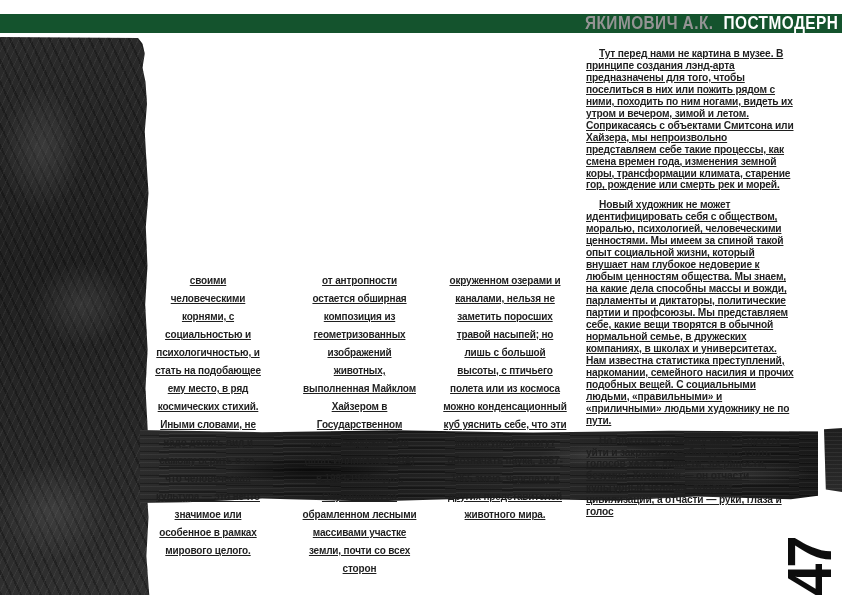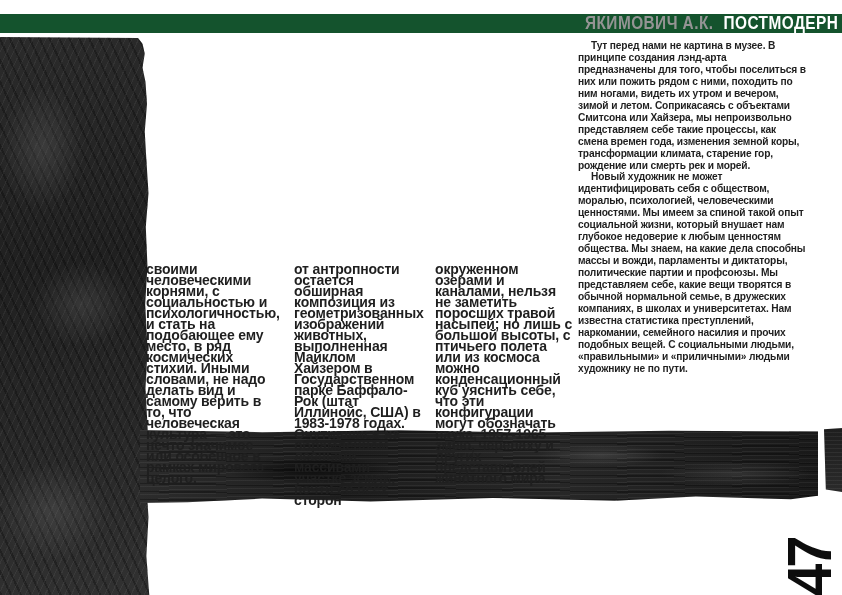--- a/index.html
+++ b/index.html
@@ -80,22 +80,22 @@
   }
 
   
   .txtcol {
     position: absolute;
     color: #1f1f1f;
     font-weight: 700;
     letter-spacing: -0.15px;
     text-align: left;
   }
-  .txtcol p { margin: 0; }
-  .midcol { top: 264px; font-size: 14px; line-height: 11px; }
+  .txtcol p { margin: 8px; text-decoration: underline; }
+  .midcol { top: 264px; font-size: 10px; line-height: 18px; text-align: center; }
   .col1 { left: 146px; width: 124px; }
   .col2 { left: 294px; width: 131px; }
   .col3 { left: 435px; width: 140px; }
   .col1 p.indent { text-indent: 13px; }
   .rightcol {
     left: 578px; top: 40px; width: 228px;
     font-size: 10.2px; line-height: 11.95px;
   }
   .rightcol p { text-indent: 13px; }
 
@@ -138,17 +138,18 @@
   <p>от антропности остается обширная композиция из геометризованных изображений животных, выполненная Майклом Хайзером в Государственном парке Баффало-Рок (штат Иллинойс, США) в 1983-1978 годах. Очутившись на обрамленном лесными массивами участке земли, почти со всех сторон</p>
 </div>
 
 <div class="txtcol midcol col3">
   <p>окруженном озерами и каналами, нельзя не заметить поросших травой насыпей; но лишь с большой высоты, с птичьего полета или из космоса можно конденсационный куб уяснить себе, что эти конфигурации могут обозначать паука,  1957-1965  змею, черепаху и других представителей животного мира.</p>
 </div>
 
 <div class="txtcol rightcol">
   <p>Тут перед нами не картина в музее. В принципе создания лэнд-арта предназначены для того, чтобы поселиться в них или пожить рядом с ними, походить по ним ногами, видеть их утром и вечером, зимой и летом. Соприкасаясь с объектами Смитсона или Хайзера, мы непроизвольно представляем себе такие процессы, как смена времен года, изменения земной коры, трансформации климата, старение гор, рождение или смерть рек и морей.</p>
   <p>Новый художник не может идентифицировать себя с обществом, моралью, психологией, человеческими ценностями. Мы имеем за спиной такой опыт социальной жизни, который внушает нам глубокое недоверие к любым ценностям общества. Мы знаем, на какие дела способны массы и вожди, парламенты и диктаторы, политические партии и профсоюзы. Мы представляем себе, какие вещи творятся в обычной нормальной семье, в дружеских компаниях, в школах и университетах. Нам известна статистика преступлений, наркомании, семейного насилия и прочих подобных вещей. С социальными людьми, «правильными» и «приличными» людьми художнику не по пути.</p>
+  <p>Но притом художнику нельзя просто уйти и закрыть за собой дверь, стать голосов хаоса, дикости, звериности, безумия. Художник — он отчасти культурный человек, продукт цивилизации, а отчасти — руки, глаза и голос</p>
 </div>
 
 <div class="pagenum-wrap">
   <div class="pagenum">47</div>
 </div>
 
 </body></html>

